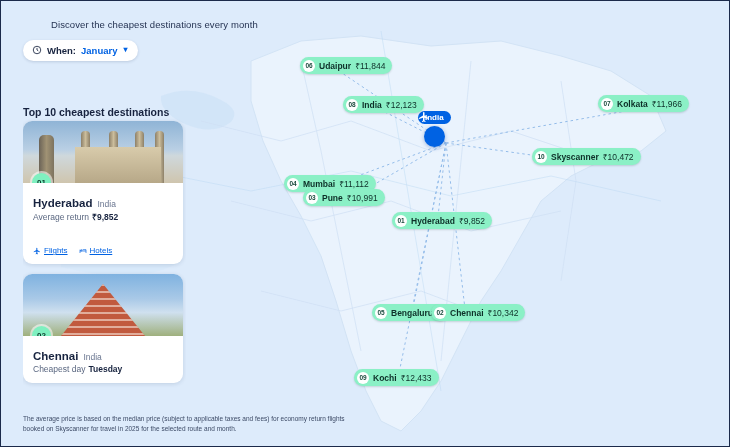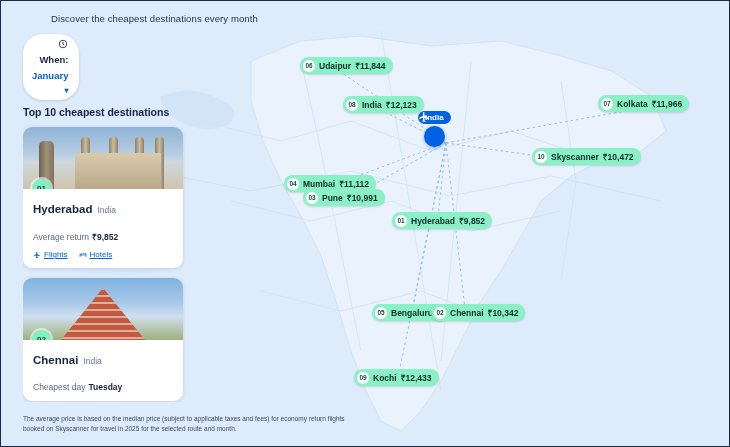--- a/index.html
+++ b/index.html
@@ -21,43 +21,42 @@
     background: #ddebfb;
   }
   #map svg { position: absolute; left: 0; top: 0; }
 
   
   #header { position: absolute; left: 0; top: 0; width: 730px; padding: 12px 0 0 22px; }
   #title {
     font-size: 31px; font-weight: bold; color: #17233f;
     letter-spacing: -0.8px; line-height: 1.05;
   }
-  #subtitle { font-size: 9.5px; color: #1f2d4d; margin-top: 0; letter-spacing: .1px; padding-left: 28px; }
+  #subtitle { font-size: 9.5px; color: #1f2d4d; margin-top: 6px; letter-spacing: .1px; padding-left: 28px; }
 
   #when-pill {
-    display: inline-flex; align-items: flex-end; gap: 5px;
+    display: inline-flex; align-items: flex-start; gap: 5px;
     background: #fff; border-radius: 20px;
     padding: 5px 11px 5px 9px; margin-top: 10px;
     box-shadow: 0 1px 3px rgba(20,40,80,.16);
     font-size: 9.5px; color: #17233f; font-weight: bold;
     cursor: pointer;
-    flex-direction: column;
   }
   #when-pill .clock { width: 10px; height: 10px; flex: 0 0 auto; }
   #when-pill .month { color: #0062e3; font-weight: bold; }
   #when-pill .chev { color: #0062e3; font-size: 8px; margin-left: 1px; }
 
   
   #sidebar {
     position: absolute; left: 22px; top: 105px;
     width: 163px; height: 296px;
     overflow: hidden;
   }
   #sidebar-title {
-    font-size: 10.5px; font-weight: bold; color: #17233f; margin-bottom: 9px;
+    font-size: 10.5px; font-weight: bold; color: #17233f; margin-bottom: 3px;
   }
   .dest-card {
     width: 160px; background: #fff; border-radius: 9px;
     box-shadow: 0 1px 4px rgba(20,40,80,.14);
     overflow: hidden; margin-bottom: 10px;
   }
   .card-photo { position: relative; height: 62px; overflow: hidden; }
   .photo-hyderabad {
     height: 100%;
     background:
@@ -101,24 +100,24 @@
     width: 19px; height: 19px; border-radius: 50%;
     background: #7ff0c0; color: #0c3a2c;
     font-size: 8px; font-weight: bold;
     display: flex; align-items: center; justify-content: center;
     box-shadow: 0 0 0 2px rgba(255,255,255,.55);
   }
   .card-body { padding: 14px 10px 9px 10px; }
   .city-line { display: flex; align-items: baseline; gap: 5px; }
   .city-name { font-size: 11.5px; font-weight: bold; color: #17233f; }
   .city-country { font-size: 8.5px; color: #6a7690; }
-  .stat-row { font-size: 8.5px; color: #5a6780; margin-top: 16px; }
+  .stat-row { font-size: 8.5px; color: #5a6780; margin-top: 2px; }
   .stat-row:first-of-type { margin-top: 7px; }
   .stat-row b { color: #17233f; font-weight: bold; margin-left: 3px; }
-  .card-links { display: flex; gap: 11px; margin-top: 8px; }
+  .card-links { display: flex; gap: 11px; margin-top: 24px; }
   .card-link {
     display: inline-flex; align-items: center; gap: 3px;
     font-size: 8px; color: #0062e3; text-decoration: underline; cursor: pointer;
   }
   .card-link svg { flex: 0 0 auto; }
 
   
   .pin { position: absolute; display: flex; flex-direction: column; align-items: center; }
   .pin-label {
     display: inline-flex; align-items: center; gap: 4px;
@@ -126,21 +125,21 @@
     padding: 2.5px 7px 2.5px 3px;
     font-size: 8.5px; font-weight: bold; color: #0d2f28;
     white-space: nowrap; cursor: pointer;
     box-shadow: 0 1px 2px rgba(20,60,50,.18);
   }
   .pin-num {
     background: #fff; color: #19493c; border-radius: 50%;
     width: 12px; height: 12px; font-size: 6.5px; font-weight: bold;
     display: inline-flex; align-items: center; justify-content: center;
   }
-  .pin-price { font-weight: bold; }
+  .pin-price { font-weight: normal; }
   .pin-dot {
     width: 6px; height: 6px; border-radius: 50%;
     background: #6fe3b5; border: 1.5px solid #ffffff; margin-top: 3px;
   }
 
   
   #hub { position: absolute; display: flex; flex-direction: column; align-items: center; }
   #hub-label {
     background: #0062e3; color: #fff; border-radius: 9px;
     padding: 2px 7px; font-size: 8px; font-weight: bold; margin-bottom: 2px;

